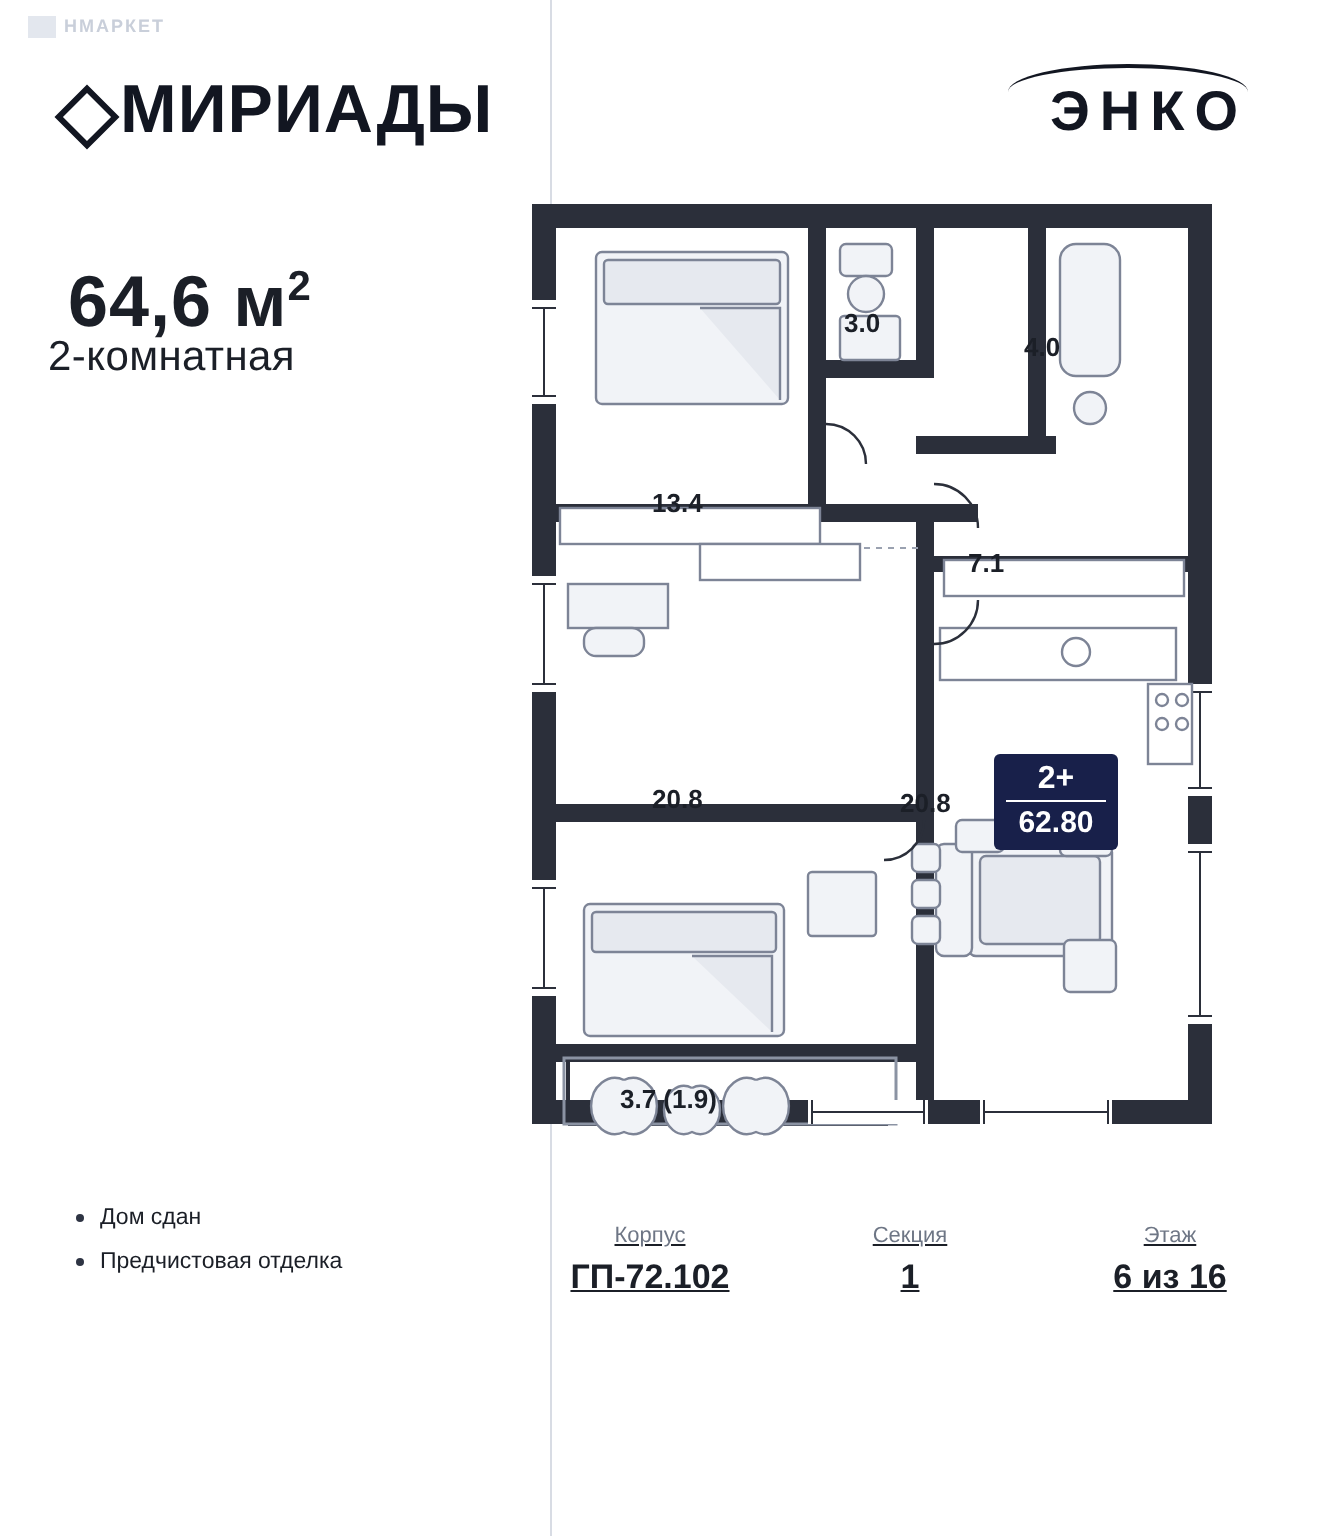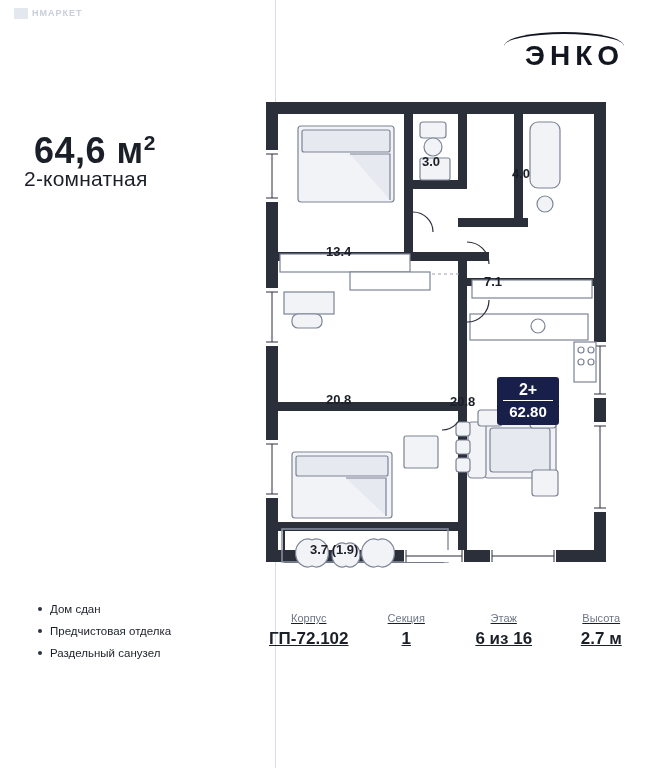--- a/index.html
+++ b/index.html
@@ -197,39 +197,39 @@
 <body>
 
 <div class="page">
 
   <div class="left-panel">
 
     <div class="watermark">
       <span class="wm-box"></span><span>НМАРКЕТ</span>
     </div>
 
+    <div class="brand">
+      <span class="brand-mark"></span>
+      <span>МИРИАДЫ</span>
+    </div>
 
     <div class="area">
       <span>64,6 м</span><sup>2</sup>
     </div>
 
     <div class="rooms">2-комнатная</div>
 
     <div class="features">
       <div class="f-row">
         <span class="bullet"></span>
         <span>Дом сдан</span>
       </div>
       <div class="f-row">
         <span class="bullet"></span>
         <span>Предчистовая отделка</span>
-      </div>
-      <div class="f-row">
-        <span class="bullet"></span>
-        <span>Раздельный санузел</span>
       </div>
     </div>
   </div>
 
   <div class="right-area">
 
     <div class="logo-arc"></div>
     <div class="logo-right">ЭНКО</div>
 
     <div class="plan">
@@ -358,20 +358,16 @@
         <div class="f-val">ГП-72.102</div>
       </div>
       <div class="f-col">
         <div class="f-key">Секция</div>
         <div class="f-val">1</div>
       </div>
       <div class="f-col">
         <div class="f-key">Этаж</div>
         <div class="f-val">6 из 16</div>
       </div>
-      <div class="f-col">
-        <div class="f-key">Высота</div>
-        <div class="f-val">2.7 м</div>
-      </div>
     </div>
 
   </div>
 </div>
 
 </body></html>

